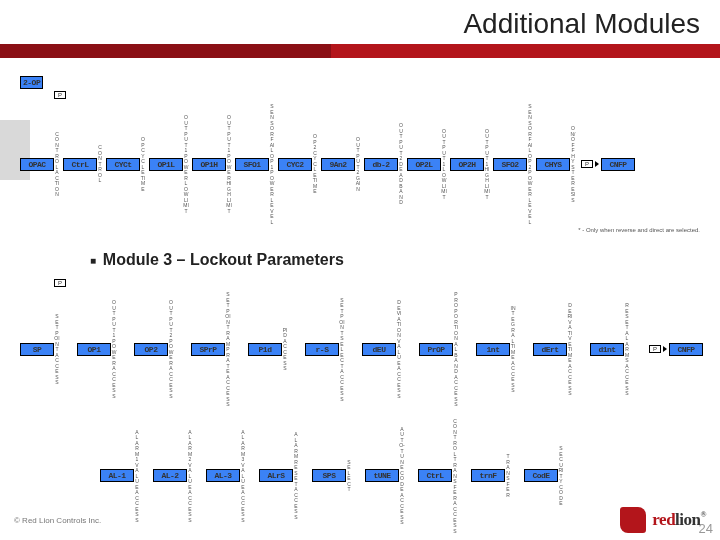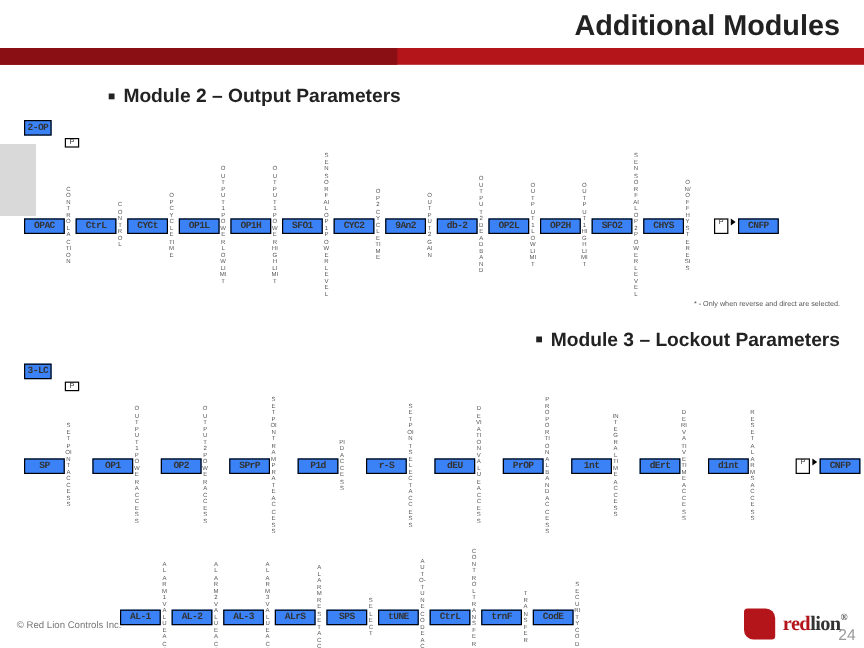--- a/index.html
+++ b/index.html
@@ -9,22 +9,22 @@
     background: #fff;
     font-family: Arial, sans-serif;
     position: relative;
     overflow: hidden;
   }
   .title-bar {
     text-align: right;
     padding: 8px 20px 4px 0;
   }
   .title {
-    font-size: 24px;
-    font-weight: 700;
+    font-size: 28px;
+    font-weight: 400;
     color: #222;
   }
   .red-band {
     height: 14px;
     background: #b3151b;
     width: 100%;
   }
   .red-band .dark {
     display: inline-block;
     width: 46%;
@@ -103,21 +103,22 @@
     margin: 0 2px;
   }
   .pbtn {
     border: 1px solid #000;
     font-size: 6px;
     padding: 0 3px;
     background: #fff;
   }
   .end {
     display: flex;
-    margin-left: 16px;
+    align-items: center;
+    margin-left: 2px;
   }
   .note {
     font-size: 6px;
     text-align: right;
     margin-top: 2px;
     color: #555;
   }
   .footer {
     position: absolute;
     bottom: 0;
@@ -168,21 +169,20 @@
 <body>
 
 <div class="title-bar">
   <div class="title">Additional Modules</div>
 </div>
 <div class="red-band"><span class="dark"></span></div>
 <div class="side-gray"></div>
 
 <div class="content">
 
-  <div class="bullet">Module 2 – Output Parameters</div>
 
   <div class="diag d2">
     <div class="entry">
       <span class="seg seg-sm">2-OP</span>
     </div>
     <div class="flex-row" style="margin-left:34px;">
       <span class="pbtn">P</span>
     </div>
     <div class="flex-row" id="m2row" style="margin-top:4px; gap:3px;">
         <div class="col">
@@ -239,26 +239,23 @@
         </div>
         <div class="end">
           <span class="pbtn">P</span>
           <span class="arr-r"></span>
           <span class="seg">CNFP</span>
         </div>
       </div>
     <div class="note">* - Only when reverse and direct are selected.</div>
   </div>
 
-  <div class="bullet" style="margin-top:18px;text-align:right;">Module 3 – Lockout Parameters</div>
+  <div class="bullet" style="margin-top:18px;">Module 3 – Lockout Parameters</div>
 
   <div class="diag d3">
-    <div class="entry">
-      <span class="seg seg-sm">3-LC</span>
-    </div>
     <div class="flex-row" style="margin-left:34px;">
       <span class="pbtn">P</span>
     </div>
     <div class="flex-row" id="m3rowA" style="margin-top:4px; gap:17px;">
         <div class="col">
           <div class="seg">SP</div>
           <div class="lbl">SETPOINT ACCESS</div>
         </div>
         <div class="col">
           <div class="seg">OP1</div>
@@ -299,21 +296,21 @@
         <div class="col">
           <div class="seg">d1nt</div>
           <div class="lbl">RESET ALARMS ACCESS</div>
         </div>
         <div class="end">
           <span class="pbtn">P</span>
           <span class="arr-r"></span>
           <span class="seg">CNFP</span>
         </div>
       </div>
-    <div class="flex-row" id="m3rowB" style="margin-top:10px; margin-left:80px; gap:3px;">
+    <div class="flex-row" id="m3rowB" style="margin-top:10px; margin-left:80px; gap:13px;">
         <div class="col">
           <div class="seg">AL-1</div>
           <div class="lbl">ALARM 1 VALUE ACCESS</div>
         </div>
         <div class="col">
           <div class="seg">AL-2</div>
           <div class="lbl">ALARM 2 VALUE ACCESS</div>
         </div>
         <div class="col">
           <div class="seg">AL-3</div>

